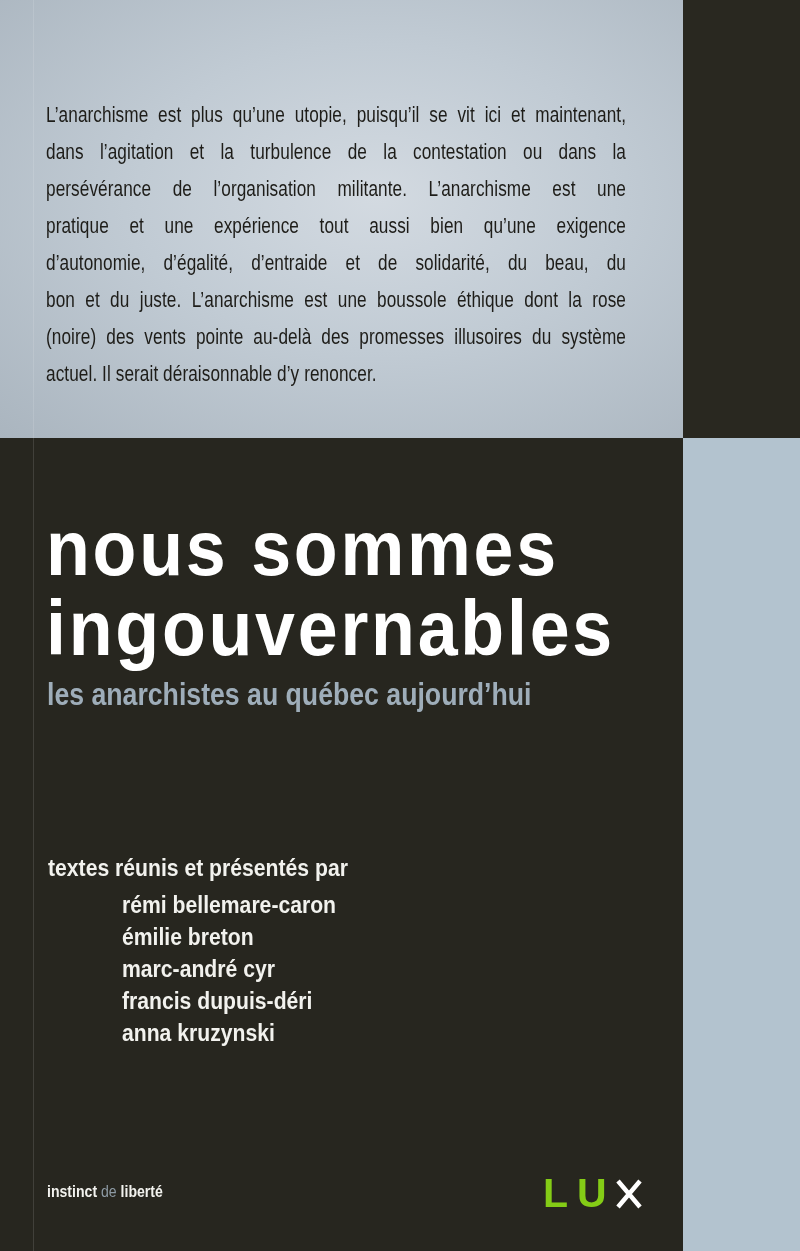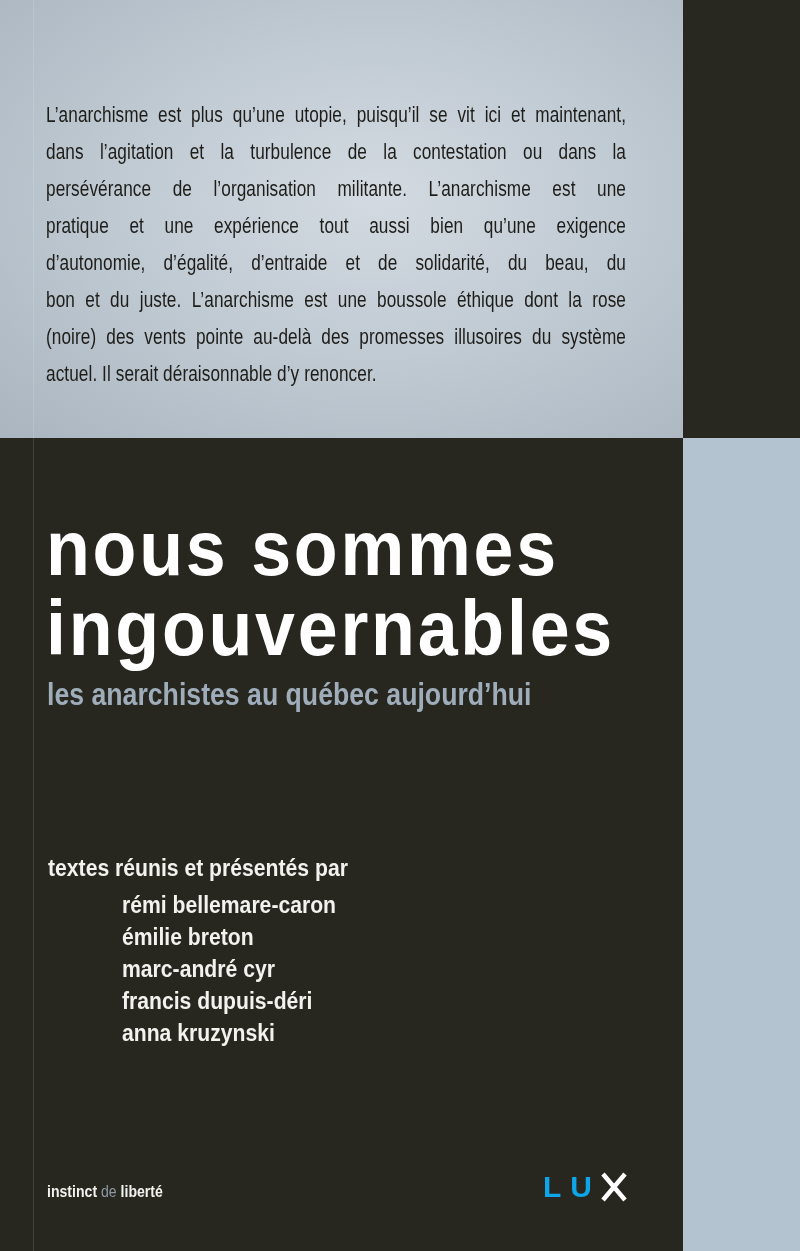--- a/index.html
+++ b/index.html
@@ -64,21 +64,21 @@
     }
     .editors li { white-space: nowrap; }
     .collection {
       position: absolute; left: 47px; top: 1183px;
       font-size: 16px; font-weight: bold; color: #f2f2ee;
       transform: scaleX(0.88); transform-origin: left top; white-space: nowrap;
     }
     .collection .de { color: #8d9aa4; font-weight: normal; }
     .publisher-logo {
       position: absolute; left: 543px; top: 1170px;
-      color: #0ea5e9; font-size: 30px; font-weight: bold; letter-spacing: 9px;
+      color: #84cc16; font-size: 41px; font-weight: bold; letter-spacing: 9px;
       display: flex; align-items: center; text-align: center;
     }
     .publisher-logo svg { display: block; }
   </style>
 </head>
 <body>
 
 <div class="cover">
   <div class="top-panel"></div>
   <div class="top-right-strip"></div>

